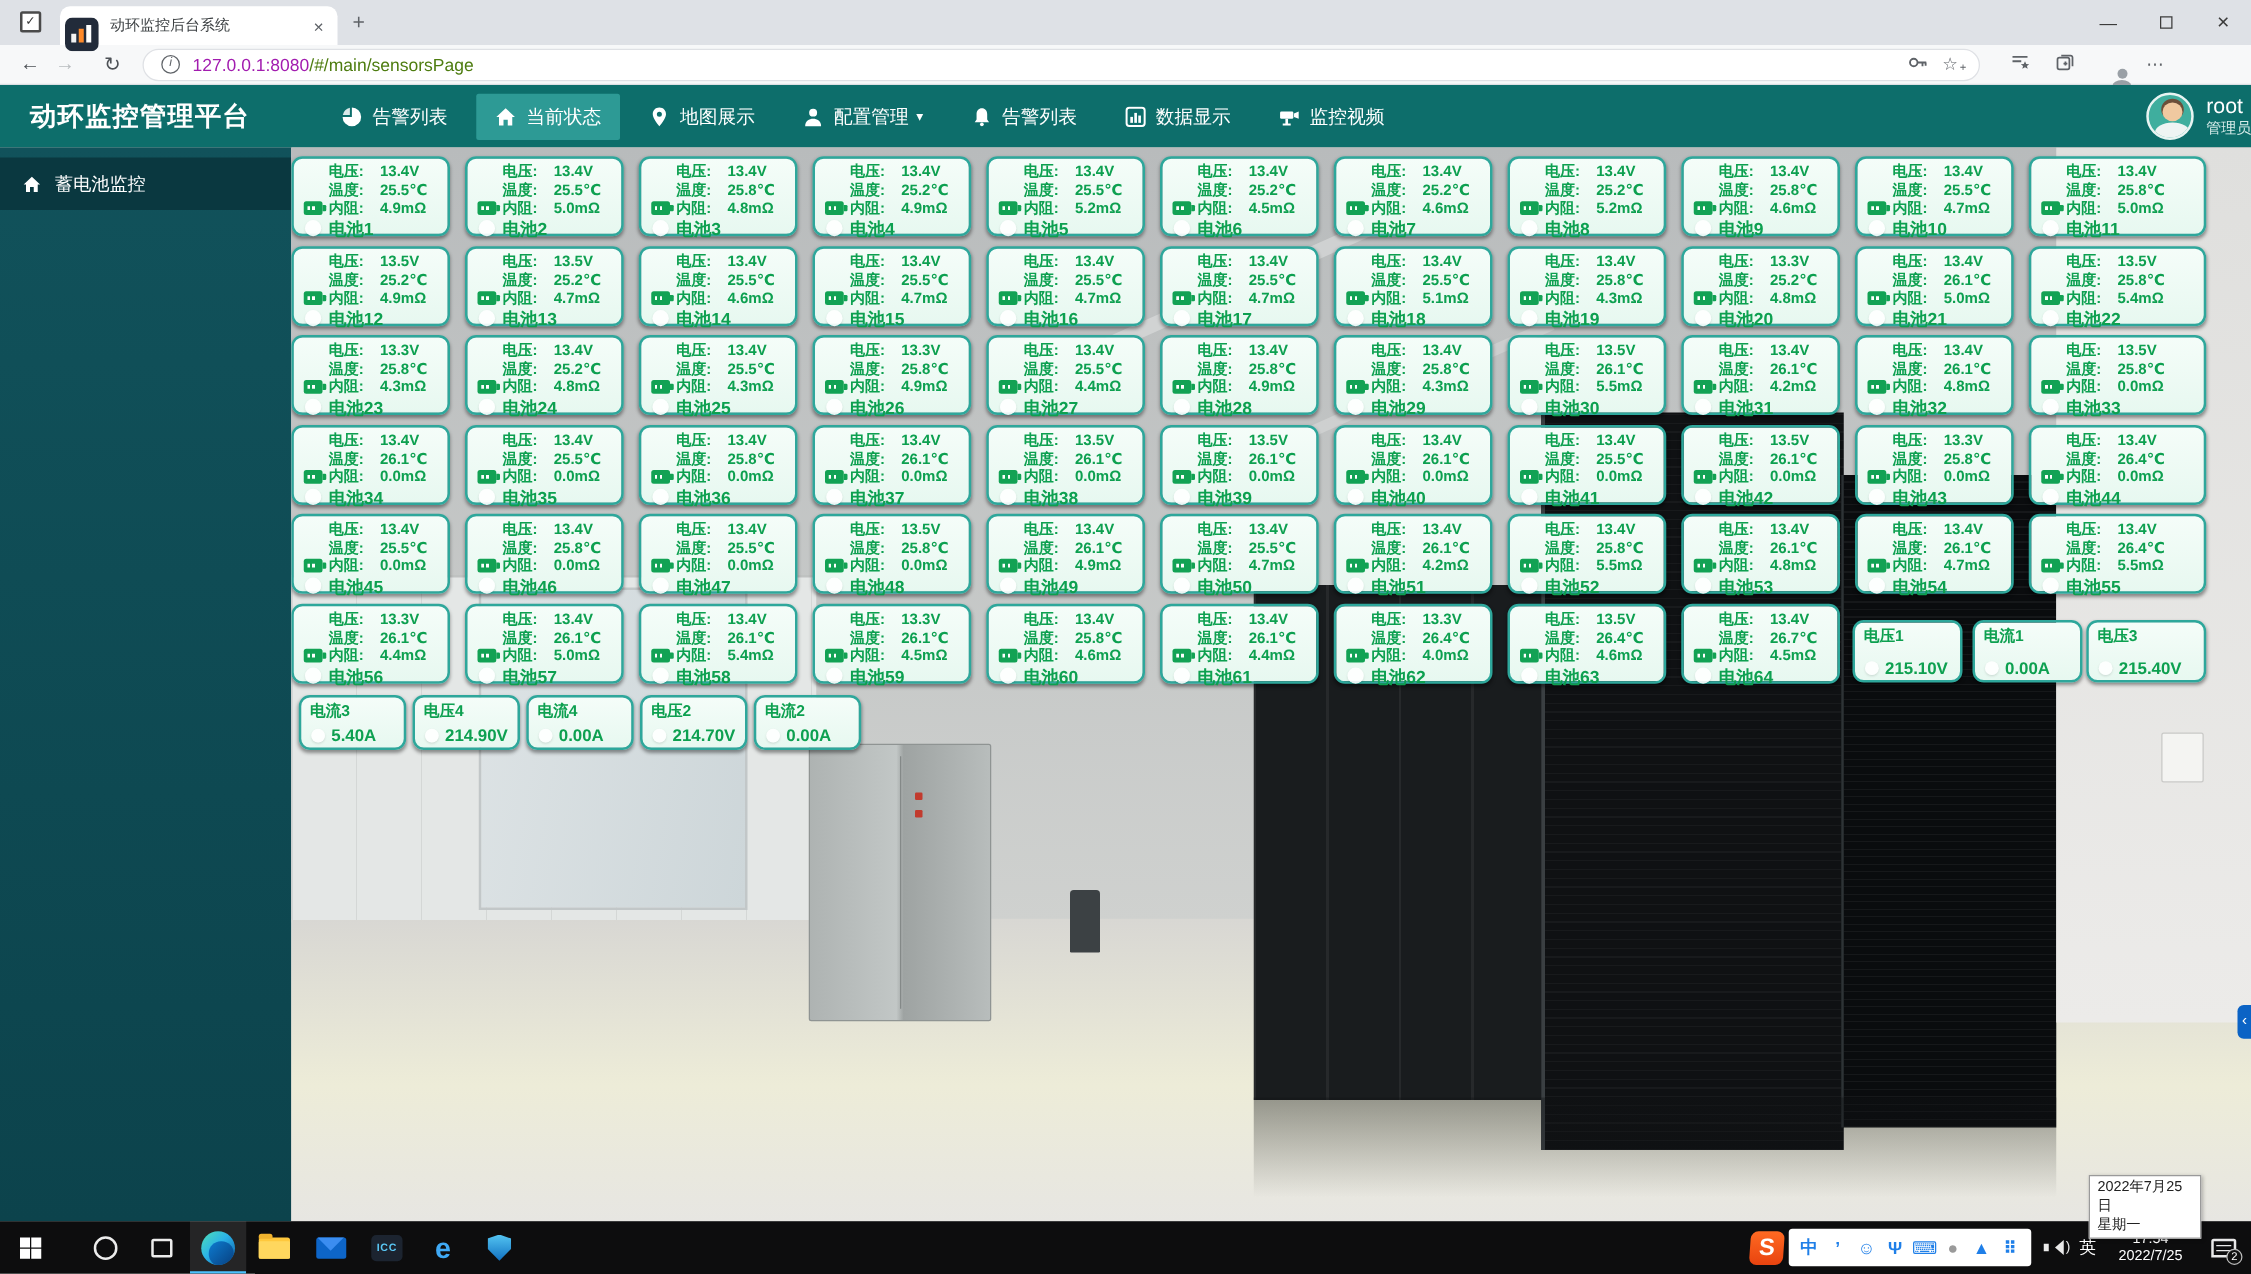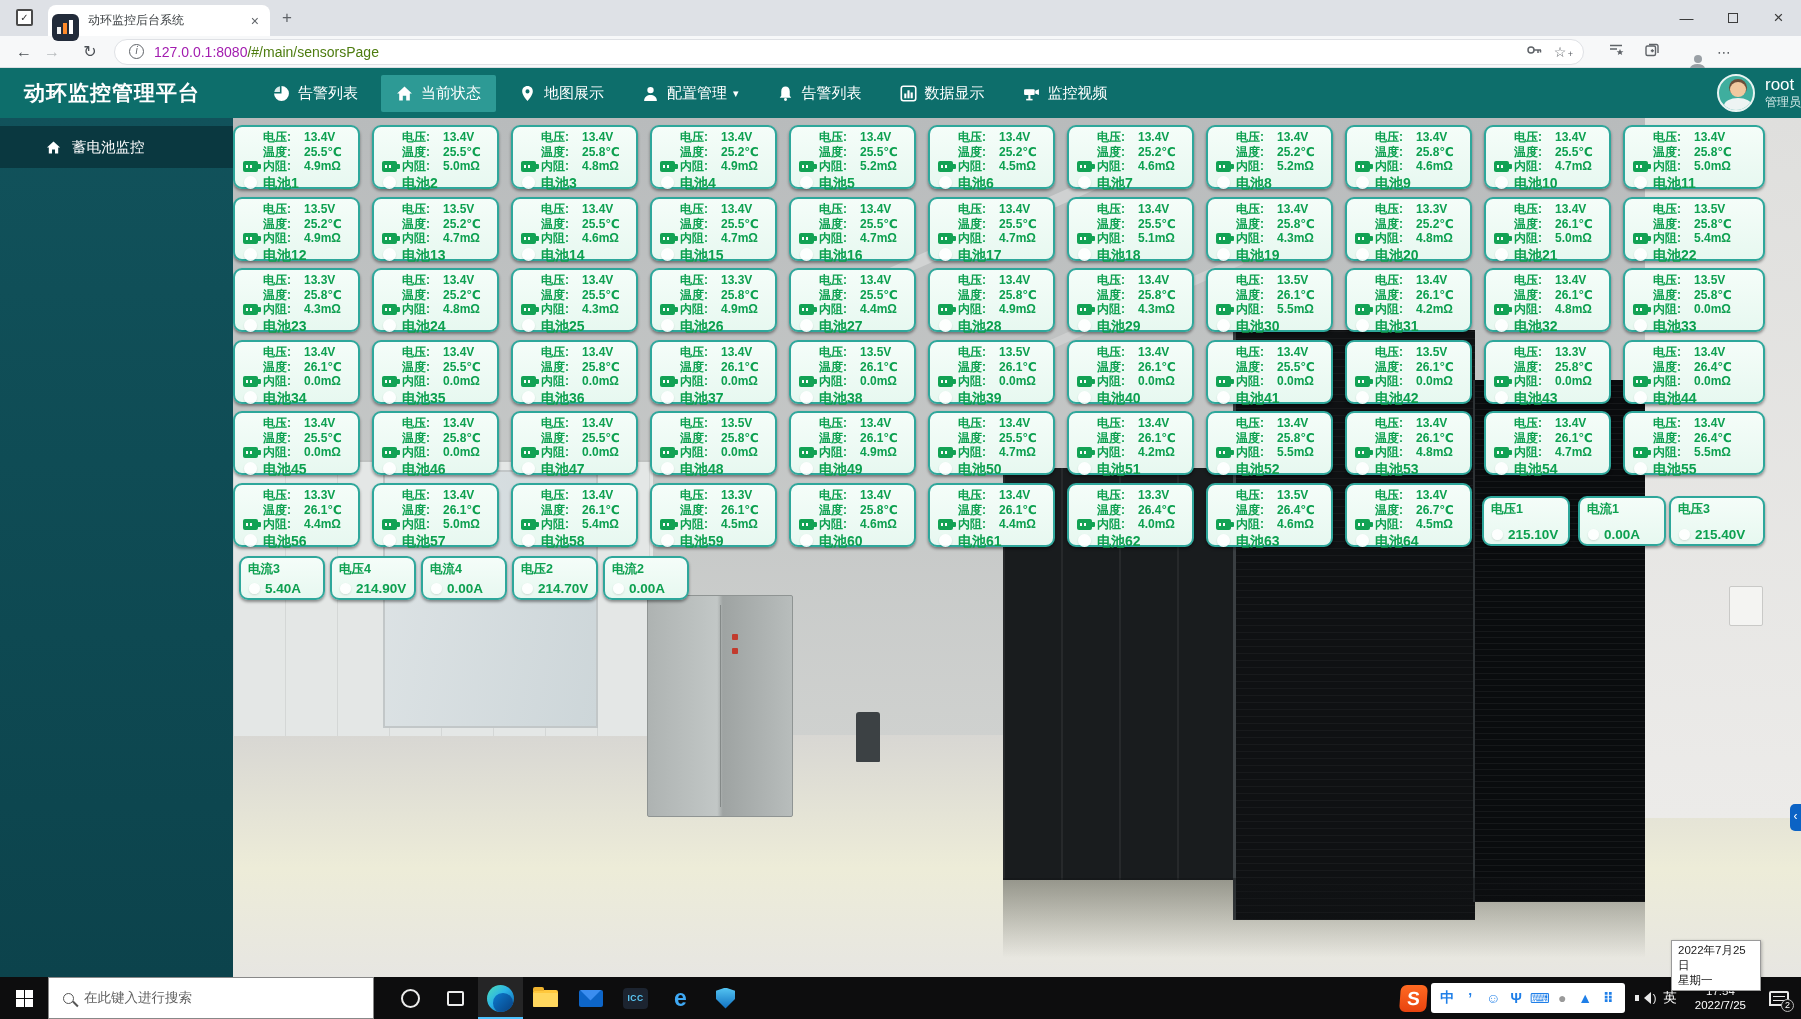--- a/index.html
+++ b/index.html
@@ -49,21 +49,21 @@
   .dd{font-size:11px;margin-left:-2px}
   .userchip{margin-left:auto;display:flex;align-items:center;gap:10px}
   .uavatar{width:38px;height:38px;border-radius:50%;background:#3fae9e;position:relative;overflow:hidden;border:2px solid #e8f4f2}
   .uavatar::before{content:"";position:absolute;left:11px;top:6px;width:16px;height:15px;border-radius:50%;background:#f0c9a0;box-shadow:0 -2px 0 1px #6b4f3a}
   .uavatar::after{content:"";position:absolute;left:5px;top:22px;width:28px;height:16px;border-radius:50% 50% 0 0;background:#eef4f3;box-shadow:inset 0 -2px 0 #2b4b46}
   .uname{font-size:17px;line-height:18px}
   .urole{font-size:12px;color:#d7ecea}
 
   
   .sidebar{position:absolute;left:0;top:118px;width:233px;height:859px;background:linear-gradient(#11525b,#0c434c);color:#fff;padding-top:8px}
-  .side-item{height:42px;display:flex;align-items:center;gap:11px;padding-left:46px;font-size:14.5px;cursor:pointer}
+  .side-item{height:42px;display:flex;align-items:center;gap:11px;padding-left:18px;font-size:14.5px;cursor:pointer}
   .side-item.active{background:#0a3840}
   .sico{width:15px;height:15px;display:inline-flex}
   .sico svg{width:100%;height:100%}
   .schev{margin-left:auto;margin-right:20px;font-size:17px;color:#cfe2e0}
 
   
   .content{position:absolute;left:233px;top:118px;width:1568px;height:859px;overflow:hidden;background:#c6c8c7}
   .ph{position:absolute}
   .ph-wall-top{left:0;top:0;width:100%;height:620px;background:linear-gradient(#b8bbbc,#cfd1cf)}
   .ph-floor{left:0;top:617px;width:100%;height:242px;background:linear-gradient(#d8d7d3,#edecd8 55%,#e7e6e2)}
@@ -1362,24 +1362,20 @@
           <div class="mval"><span class="ring"></span>0.00A</div>
         </div>
       </div>
     <div class="edgepull">‹</div>
   </div>
 
   <div class="taskbar">
     <div class="startbtn">
         <span class="winlogo"></span>
       </div>
-    <div class="tsearch">
-      <span class="mag"></span>
-      <span>在此键入进行搜索</span>
-    </div>
     <div class="tbtn" style="margin-left:14px">
         <span class="cortana"></span>
       </div>
     <div class="tbtn">
         <span class="tview"></span>
       </div>
     <div style="display:flex;height:100%">
         <div class="tbtn active">
           <span class="edgeic"></span>
         </div>

